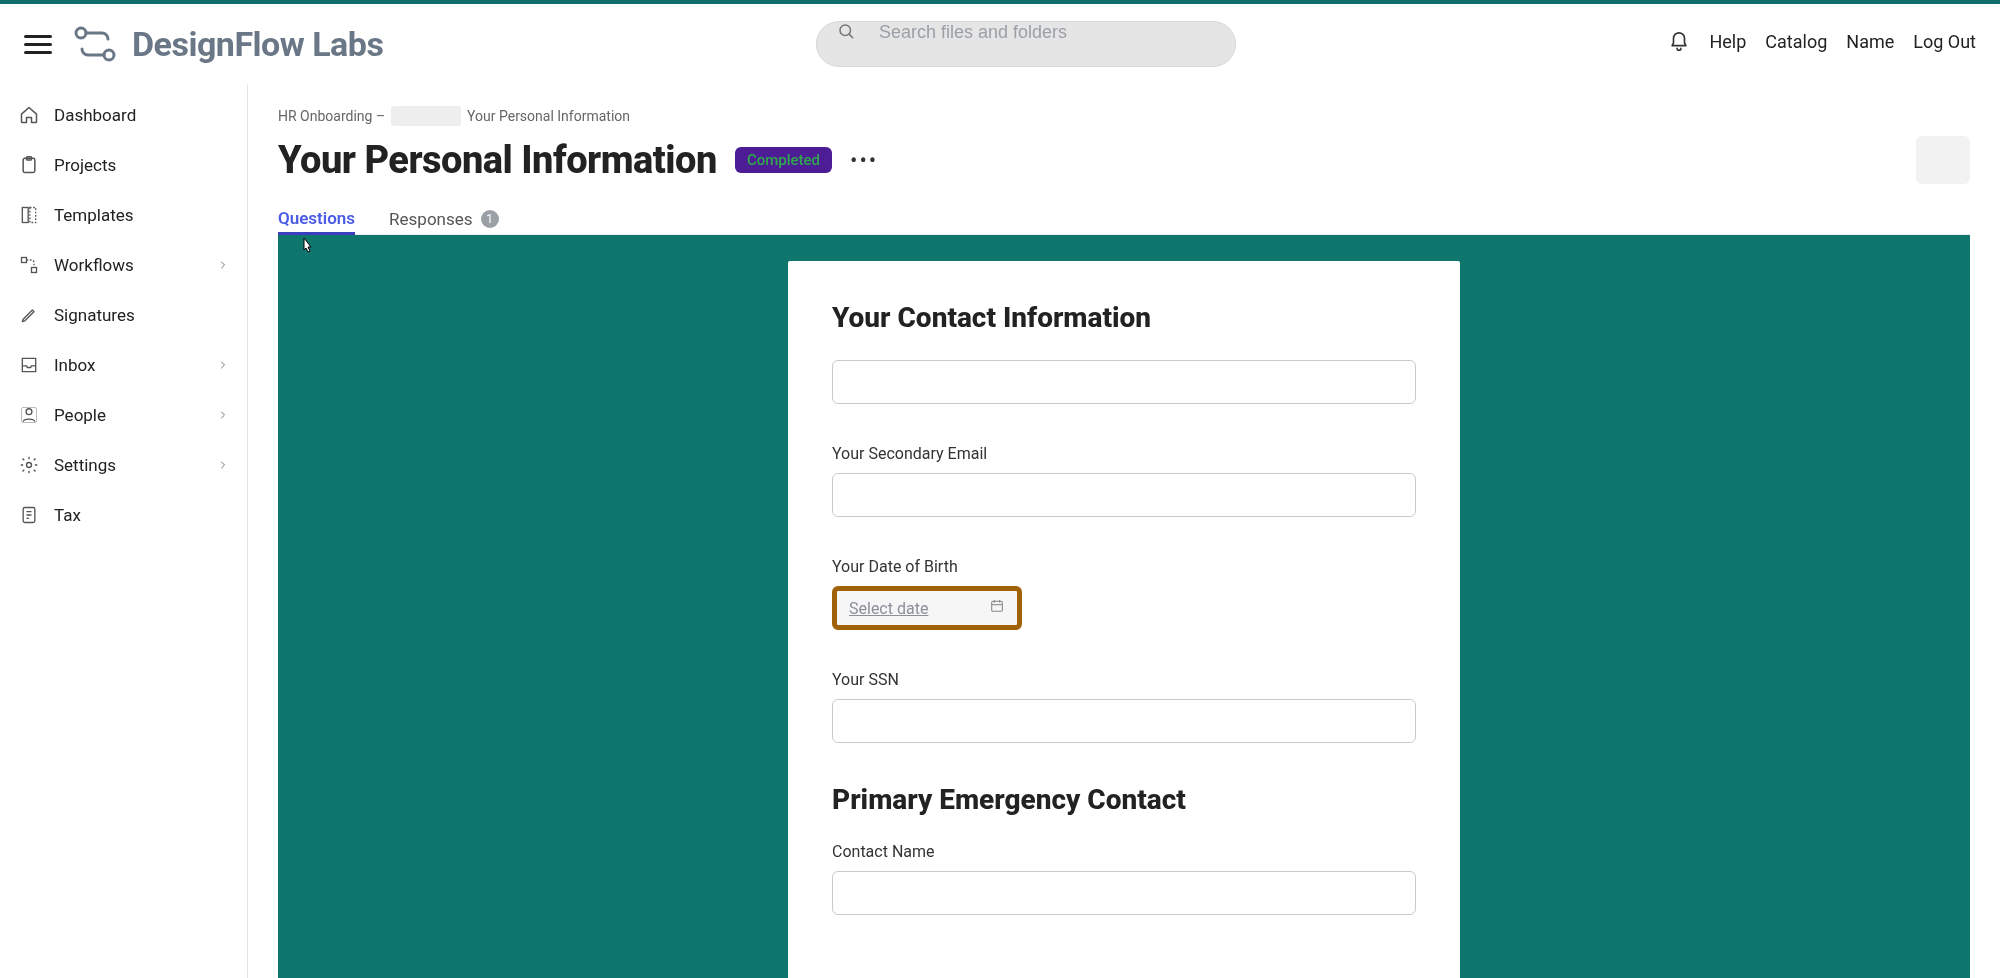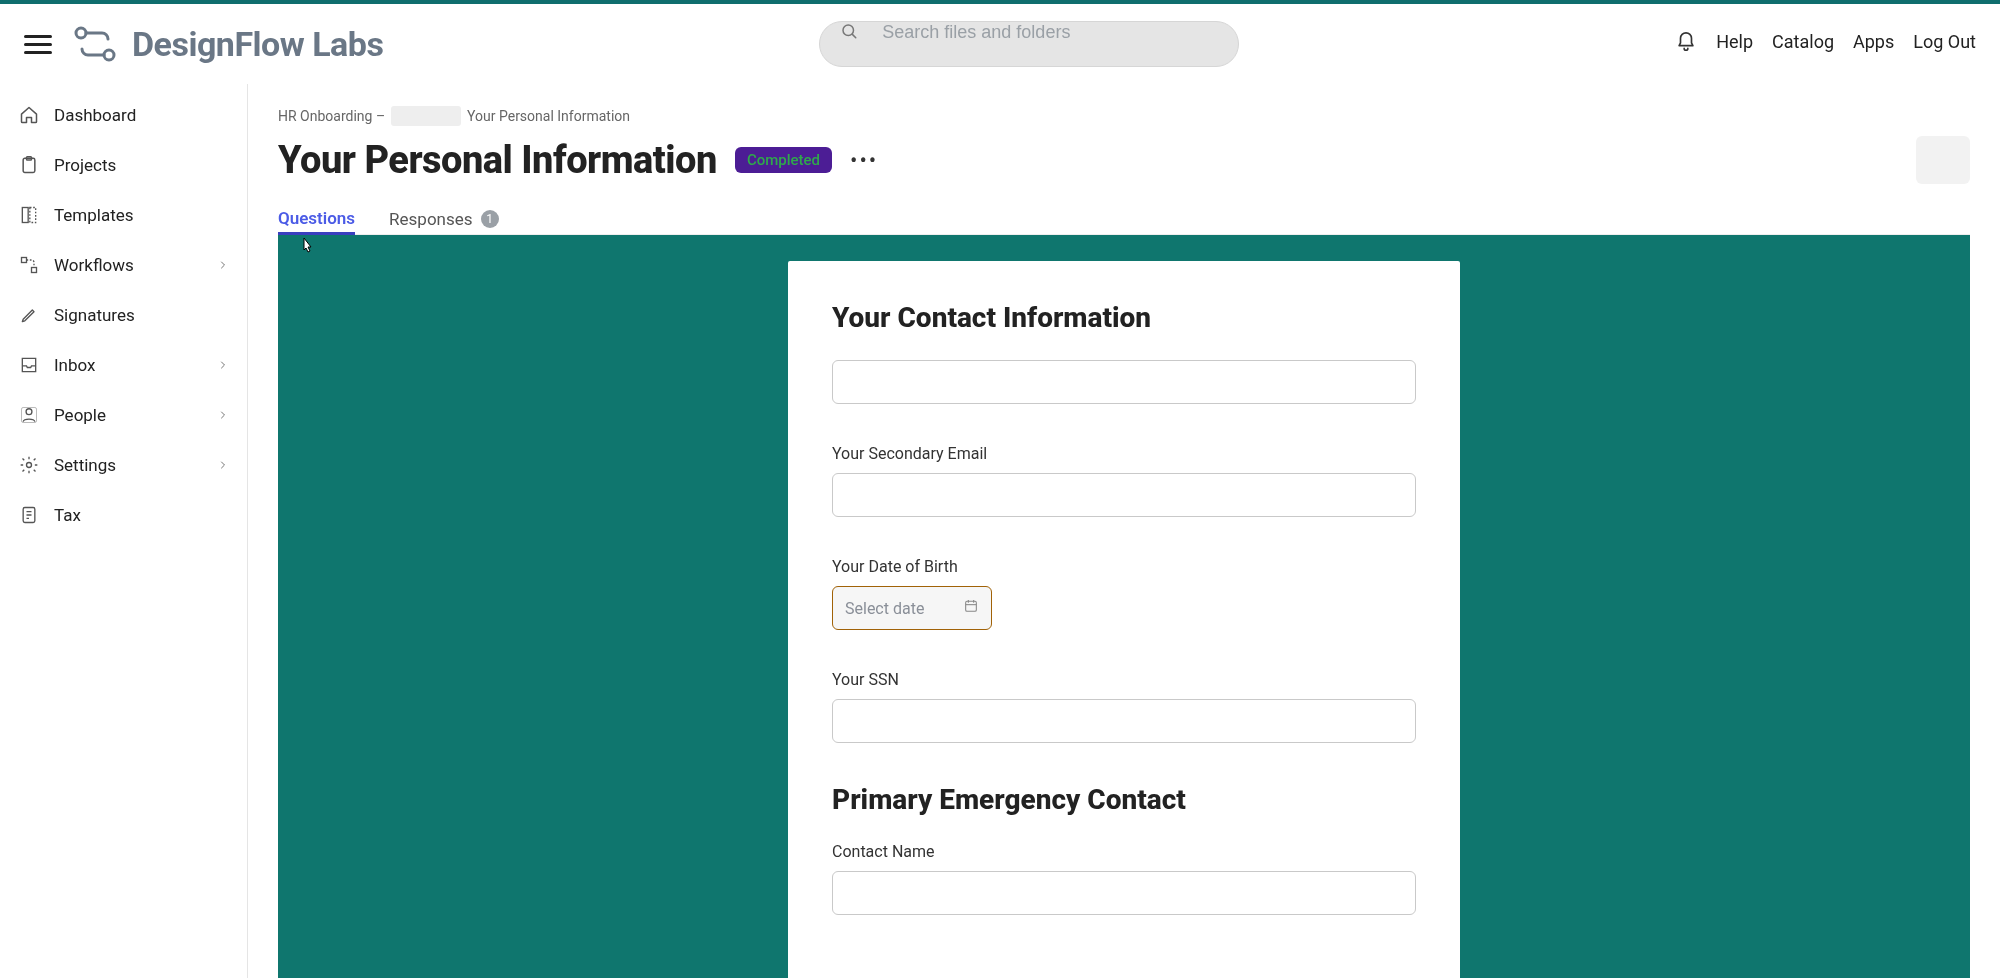--- a/index.html
+++ b/index.html
@@ -255,32 +255,33 @@
   .text-input {
     width: 100%;
     height: 44px;
     border: 1px solid #c9c9c9;
     border-radius: 6px;
     background: #fff;
     padding: 0 12px;
     font-size: 16px;
   }
   .date-input {
-    width: 160px;
+    width: 190px;
     height: 44px;
-    border: 1px solid #a16207;
+    border: 5px solid #a16207;
     border-radius: 6px;
     background: #f6f6f6;
     display: flex;
     align-items: center;
     justify-content: space-between;
     padding: 0 12px;
     color: #8a8f98;
     font-size: 16px;
     cursor: pointer;
+    text-decoration: underline;
   }
 
   
   .cursor-ptr {
     position: absolute;
     left: 298px;
     top: 236px;
     pointer-events: none;
   }
 </style>
@@ -326,21 +327,21 @@
 
   <div class="header-right">
     <span class="bell">
       <svg width="22" height="22" viewBox="0 0 24 24" fill="none">
         <path d="M6 8a6 6 0 1 1 12 0v5l1.5 3h-15L6 13V8z" stroke="#333" stroke-width="1.8" stroke-linejoin="round"></path>
         <path d="M10 19a2 2 0 0 0 4 0" stroke="#333" stroke-width="1.8" stroke-linecap="round"></path>
       </svg>
     </span>
     <span class="link">Help</span>
     <span class="link">Catalog</span>
-    <span class="link">Apps</span>
+    <span class="link">Name</span>
     <span class="link">Log Out</span>
   </div>
 </div>
 
 <div class="shell">
 
   <div class="sidebar">
 
     <div class="side-item">
       <span class="icon">

